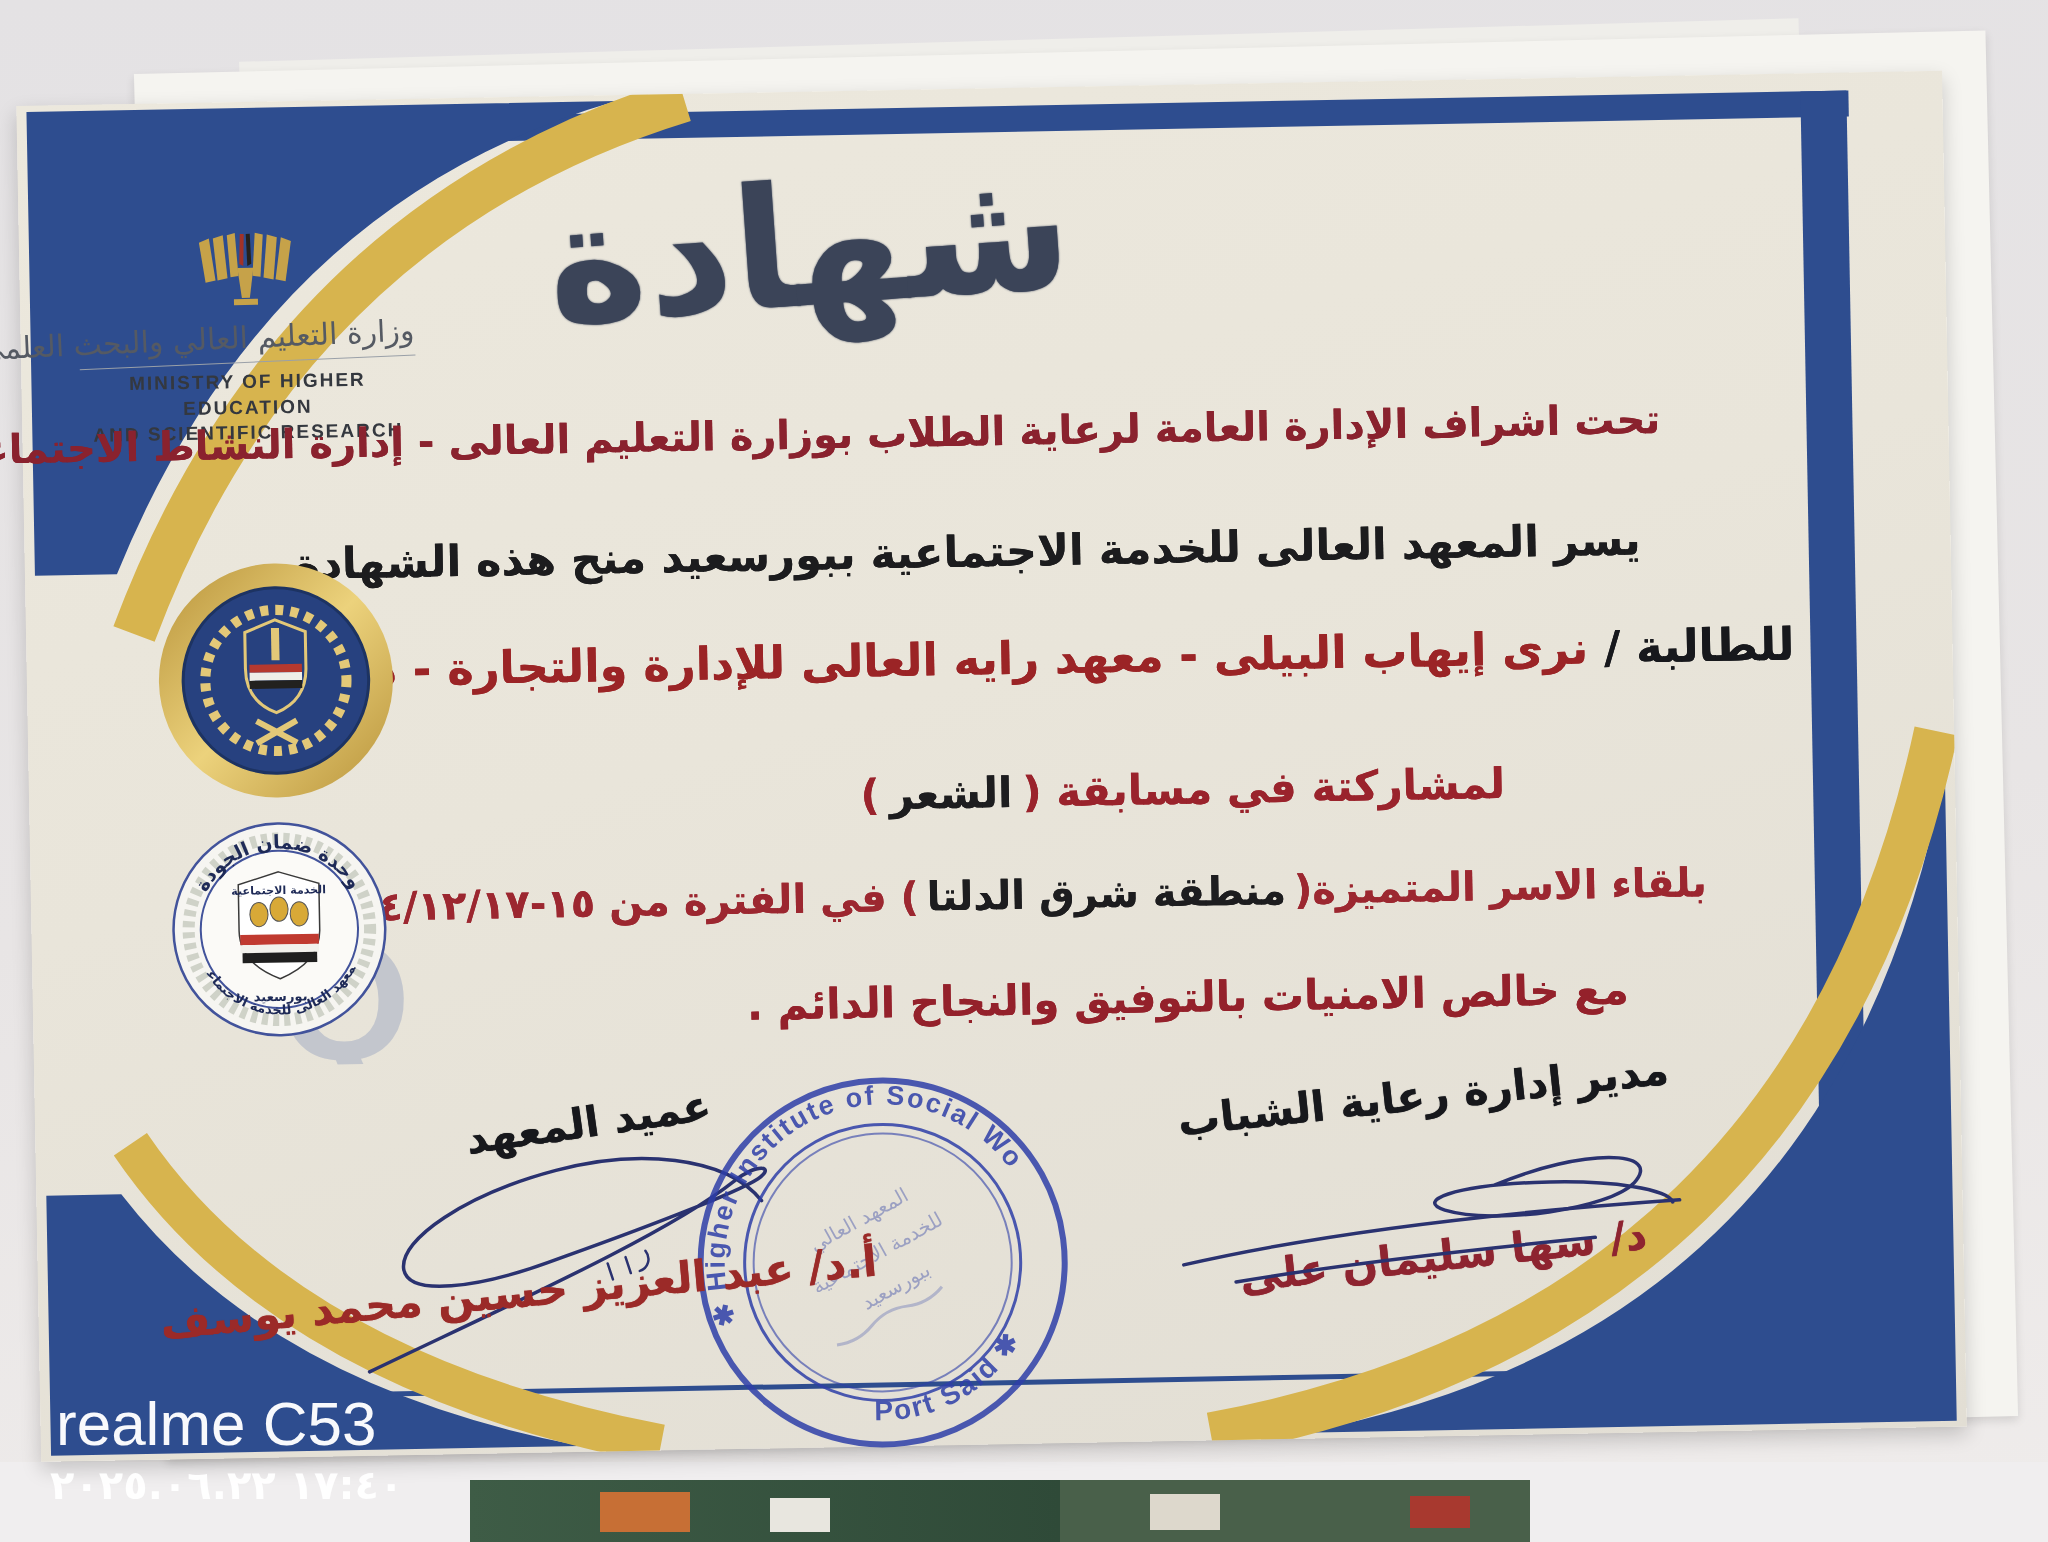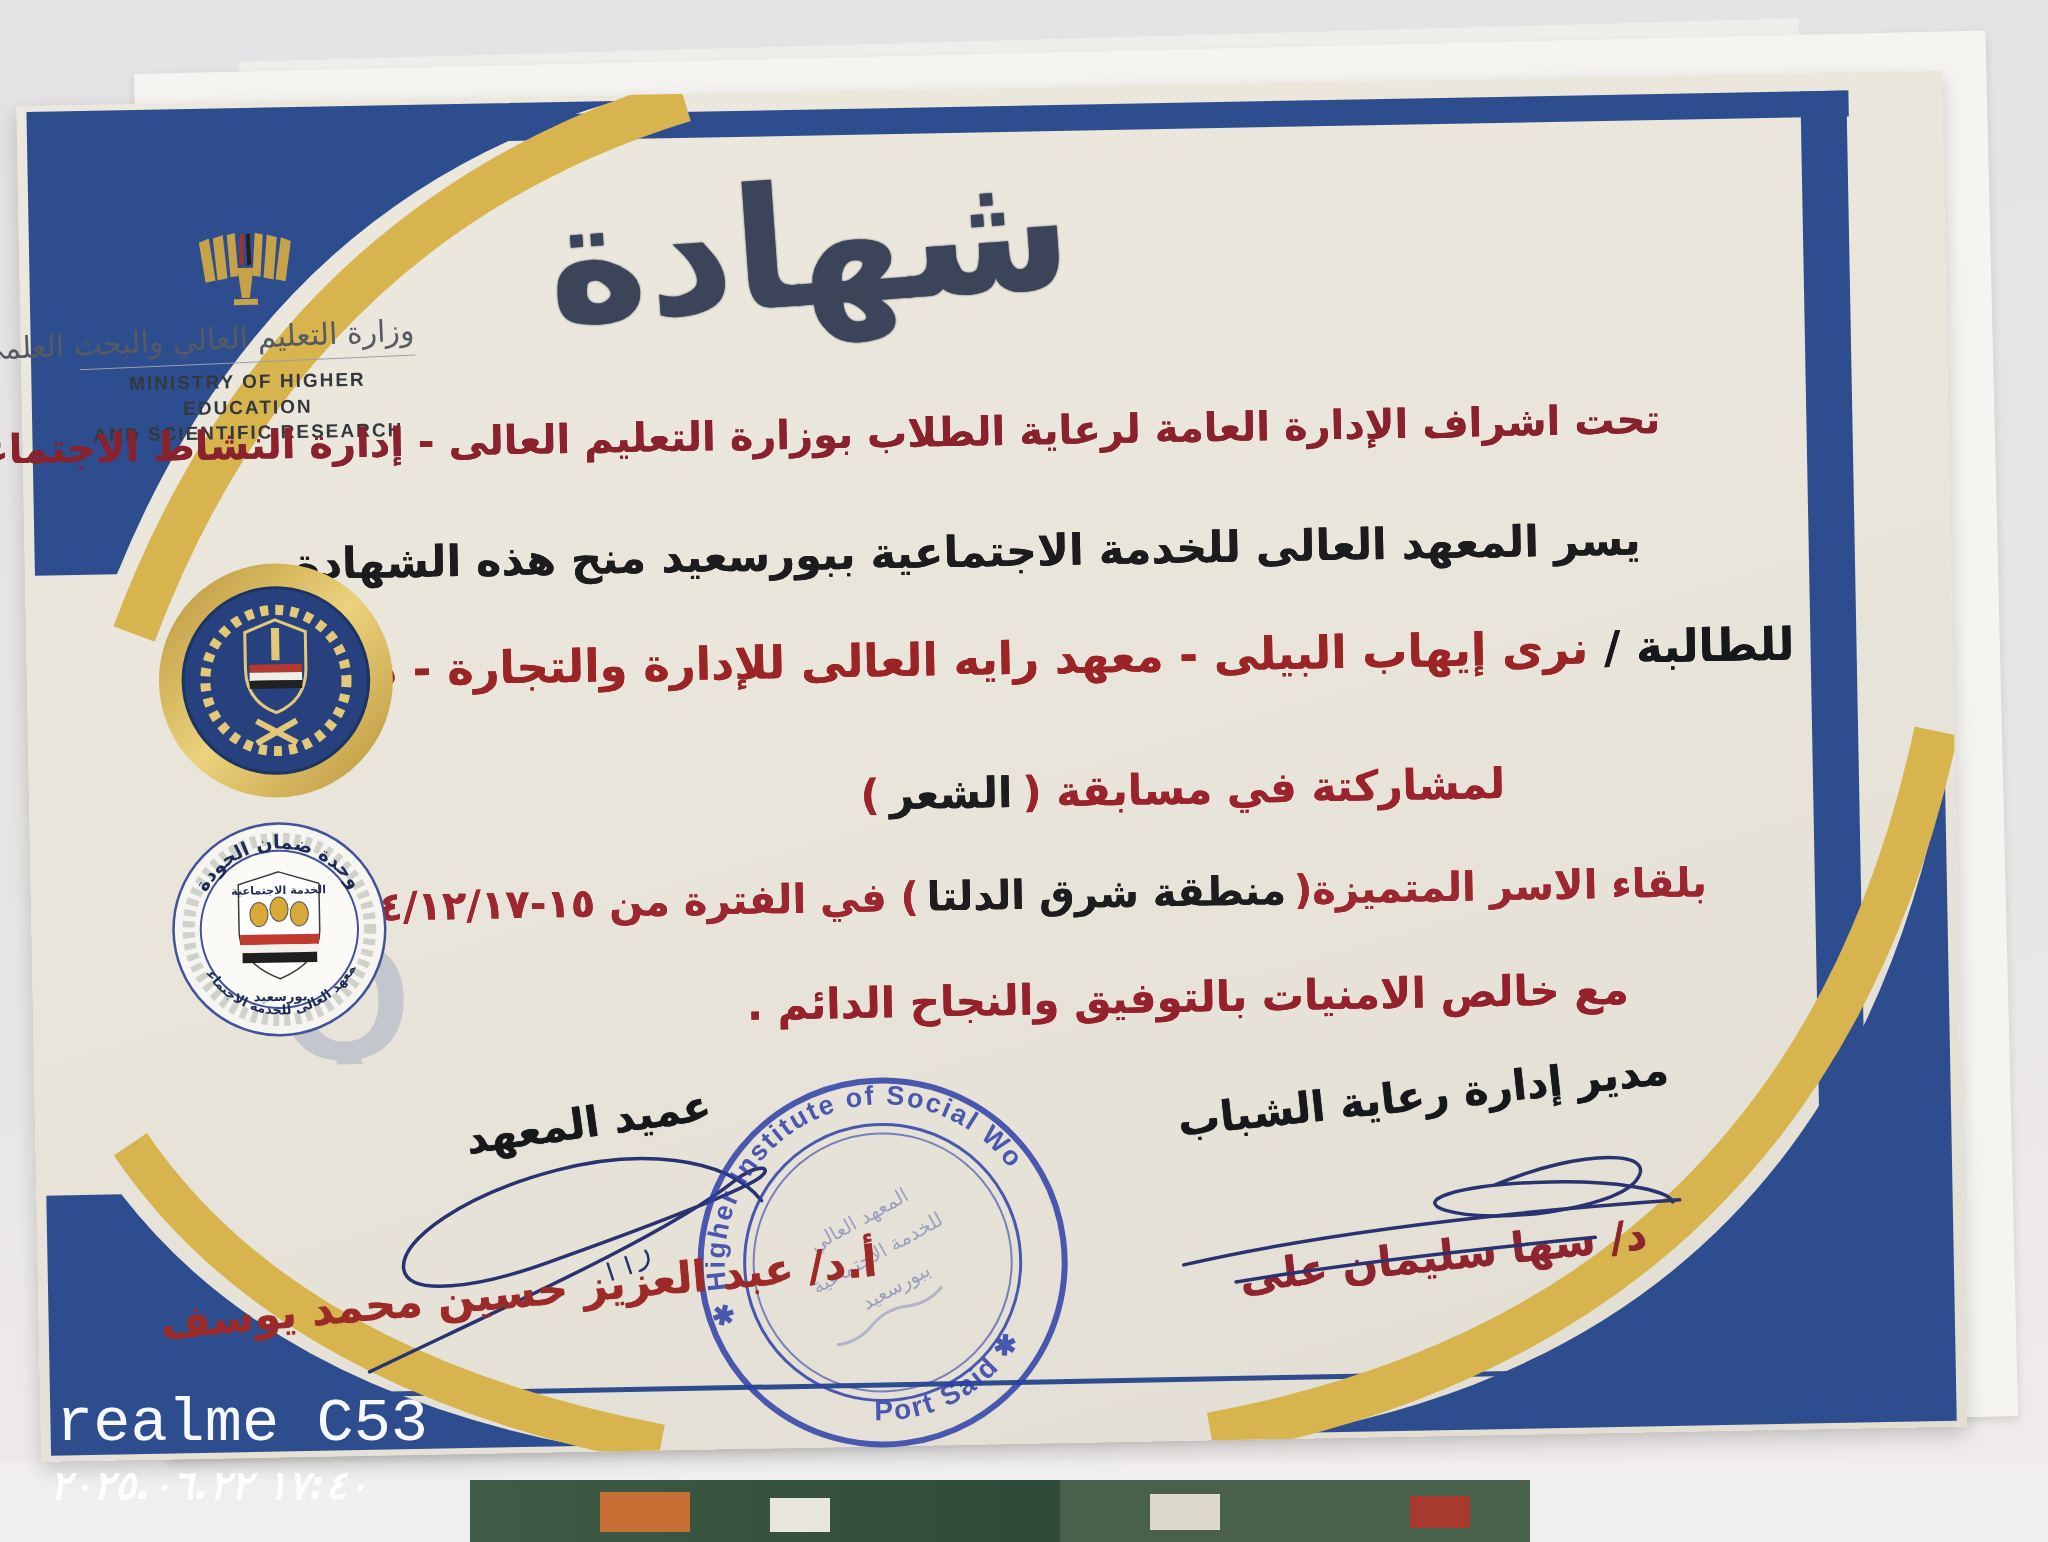--- a/index.html
+++ b/index.html
@@ -50,24 +50,24 @@
   .sig-title{font-size:42px;font-weight:bold;color:#17181c;text-shadow:0 0 .7px #17181c;}
   .dean-title{left:430px;top:1002px;transform:rotate(-7deg);}
   .dean-sig{left:270px;top:1048px;z-index:3;}
   .dean-name{left:180px;top:1168px;width:660px;font-size:43px;font-weight:bold;color:#9b2a28;
              transform:rotate(-4deg);z-index:5;text-shadow:0 0 .7px #9b2a28;}
   .stamp{left:645px;top:972px;z-index:4;}
   .youth-title{left:1195px;top:988px;width:440px;text-align:center;transform:rotate(-5deg);}
   .youth-sig{left:1128px;top:1062px;z-index:3;}
   .youth-name{left:1270px;top:1148px;width:340px;text-align:center;font-size:42px;font-weight:bold;
               color:#8e2430;transform:rotate(-5deg);text-shadow:0 0 .7px #8e2430;}
-  .wm-device{position:absolute;left:56px;top:1388px;font-family:Liberation Mono, monospace;
+  .wm-device{position:absolute;left:56px;top:1388px;font-family:Liberation Sans, sans-serif;
              font-size:62px;color:rgba(255,255,255,.97);}
   .wm-time{position:absolute;left:50px;top:1462px;font-size:40px;font-weight:bold;
-           color:rgba(255,255,255,.95);direction:ltr;font-style:italic;}
+           color:rgba(255,255,255,.95);direction:ltr;}
   .stamp-txt{font-family:"Liberation Sans",sans-serif;font-weight:bold;letter-spacing:2px;}
 </style>
 </head>
 <body>
 
 <div class="photo">
   <div class="wall-right"></div>
 
   <div class="bottom-strip">
     <div class="strip-photo-a">

